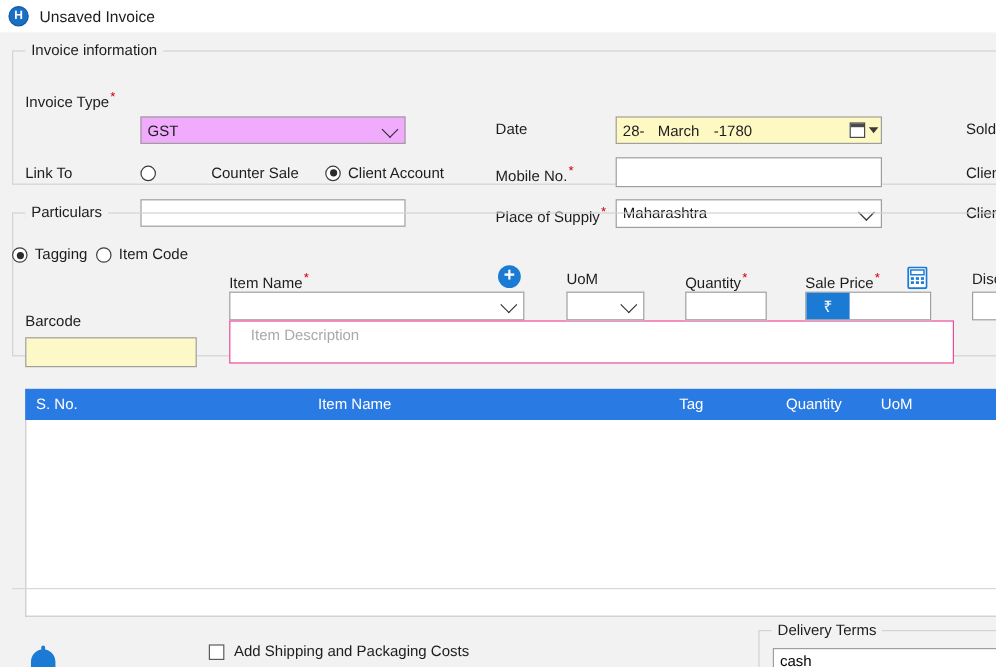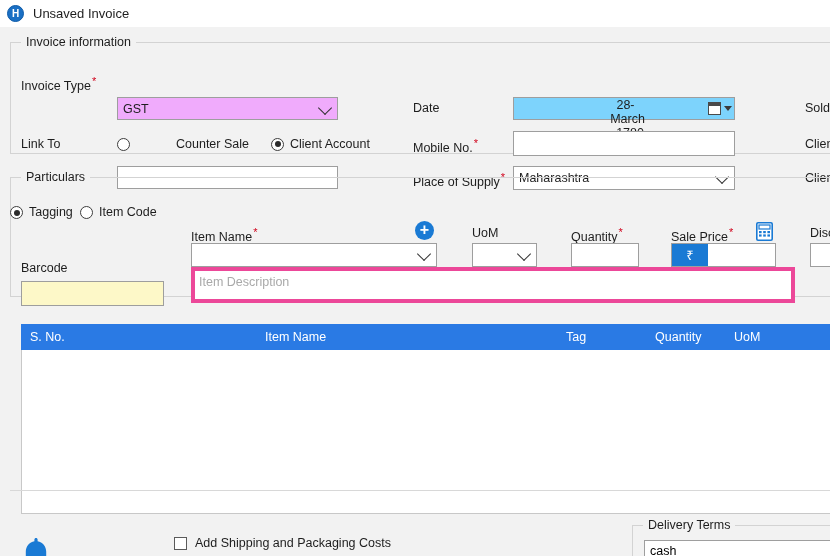--- a/index.html
+++ b/index.html
@@ -170,27 +170,26 @@
     background: #fff;
     box-sizing: border-box;
     flex: none;
   }
   .cb-label { margin-left: 8px; font-size: 12.5px; }
 
   
   #date-box {
     position: absolute;
     left: 513px; top: 70px; width: 222px; height: 23px;
-    background: #7dd3fc;
+    background: #fef9c3;
     border: 1px solid #9e9e9e;
     box-sizing: border-box;
     display: flex;
     align-items: center;
     font-size: 12.5px;
-    flex-direction: column;
   }
   #date-box .seg { padding: 0 2px; }
   #date-box .d1 { margin-left: 3px; }
   #date-box .d2 { margin-left: 7px; }
   #date-box .d3 { margin-left: 8px; }
   .cal-btn {
     position: absolute;
     right: 2px; top: 50%;
     margin-top: -9px;
     height: 18px;
@@ -275,23 +274,23 @@
     font-size: 12.5px;
     outline: none;
     font-family: "Liberation Sans", sans-serif;
   }
 
   
   #item-desc {
     position: absolute;
     left: 191px; top: 240px; width: 604px; height: 36px;
     background: #fff;
-    border: 4px solid #ec4899;
-    box-sizing: border-box;
-    padding: 4px 4px;
+    border: 1px solid #ec4899;
+    box-sizing: border-box;
+    padding: 4px 17px;
     font-size: 12.5px;
     font-family: "Liberation Sans", sans-serif;
     resize: none;
     outline: none;
     color: #1d1d1d;
   }
   #item-desc::placeholder { color: #a9a9a9; }
 
   
   #grid {

